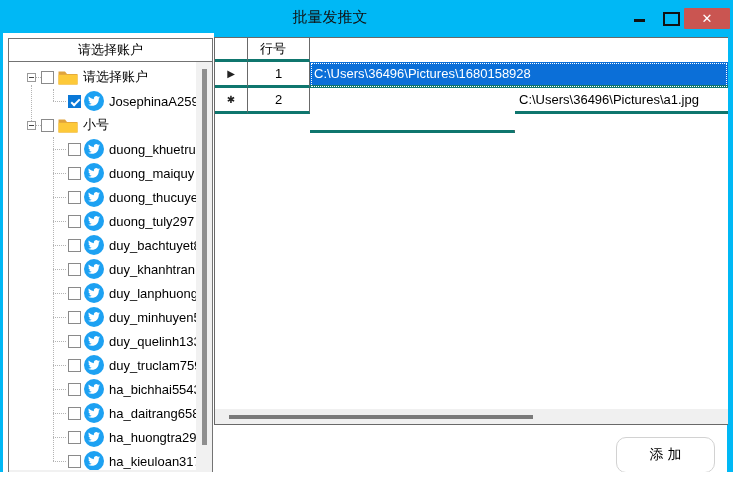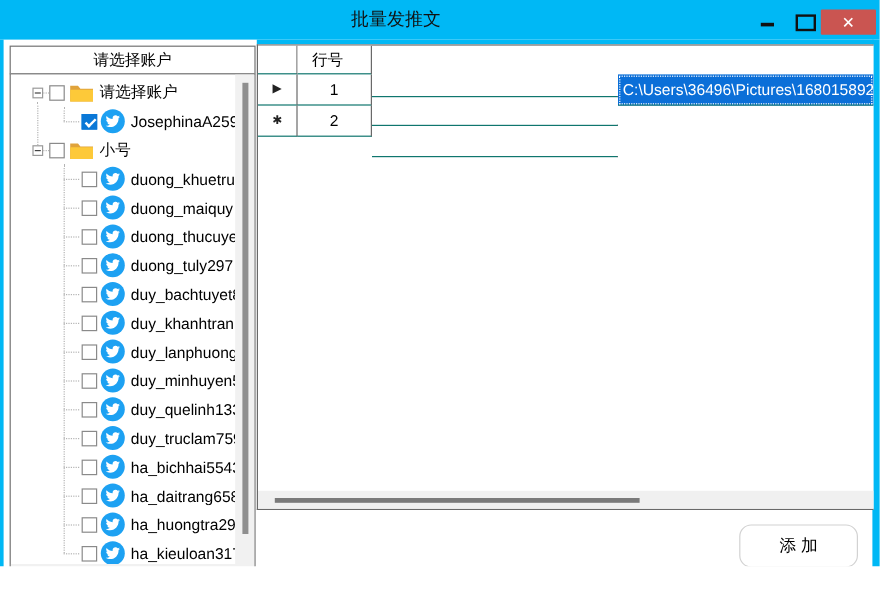--- a/index.html
+++ b/index.html
@@ -45,21 +45,21 @@
   .tree-vline{position:absolute;border-left:1px dotted #b4b4b4;width:0;}
   .vscroll{position:absolute;right:0;top:0;width:16px;height:408px;background:#f1f1f1;}
   .vscroll .thumb{position:absolute;left:6px;top:7px;width:5px;height:376px;background:#8f8f8f;}
   .hscroll-tree{position:absolute;left:0;bottom:0;width:203px;height:16px;background:#f1f1f1;}
   .hscroll-tree .thumb{position:absolute;left:19px;top:6px;width:116px;height:5px;background:#8f8f8f;}
   
   .grid{position:absolute;left:214px;top:37px;width:514px;height:388px;box-sizing:border-box;
         border:1px solid #696969;border-right:none;background:#fff;overflow:hidden;}
   .grid-row{display:flex;height:26px;box-sizing:border-box;}
   .grid-row.header{height:24px;}
-  .gcell{box-sizing:border-box;border-right:1px solid #696969;border-bottom:1px solid #0f766e;
+  .gcell{box-sizing:border-box;border-right:1px solid #696969;border-bottom:3px solid #0f766e;
          font-size:13px;display:flex;align-items:center;overflow:hidden;white-space:nowrap;}
   .c0{width:33px;flex:none;justify-content:center;}
   .c1{width:62px;flex:none;justify-content:center;}
   .c2{width:205px;flex:none;padding:0 4px;margin-top:42px;}
   .c3{flex:1;padding:0 4px;border-right:none;}
   .header .gcell{background:#fff;}
   .header .c1{justify-content:flex-start;padding-left:12px;}
   .header .c2,.header .c3{padding-left:7px;}
   .marker{font-size:10px;color:#222;}
   .gcell.selected{background:var(--selection);color:#fff;outline:1px dotted #fff;outline-offset:-2px;}
@@ -267,29 +267,29 @@
       <div class="gcell c0"></div>
       <div class="gcell c1">行号</div>
       <div class="gcell c2">推文信息</div>
     </div>
     <div>
         <div class="grid-row">
           <div class="gcell c0">
             <span class="marker">▶</span>
           </div>
           <div class="gcell c1">1</div>
-          <div class="gcell c2">hi</div>
           <div class="gcell c3 selected">C:\Users\36496\Pictures\1680158928</div>
         </div>
         <div class="grid-row">
           <div class="gcell c0">
             <span class="marker">✱</span>
           </div>
           <div class="gcell c1">2</div>
           <div class="gcell c2">hello</div>
+          <div class="gcell c3">C:\Users\36496\Pictures\a1.jpg</div>
         </div>
       </div>
     <div class="grid-hscroll">
         <div class="thumb"></div>
       </div>
   </div>
 
   <button class="add-btn">添 加</button>
   <div class="grip" style="left:719px;top:482px;"></div>
   <div class="grip" style="left:723px;top:478px;"></div>

